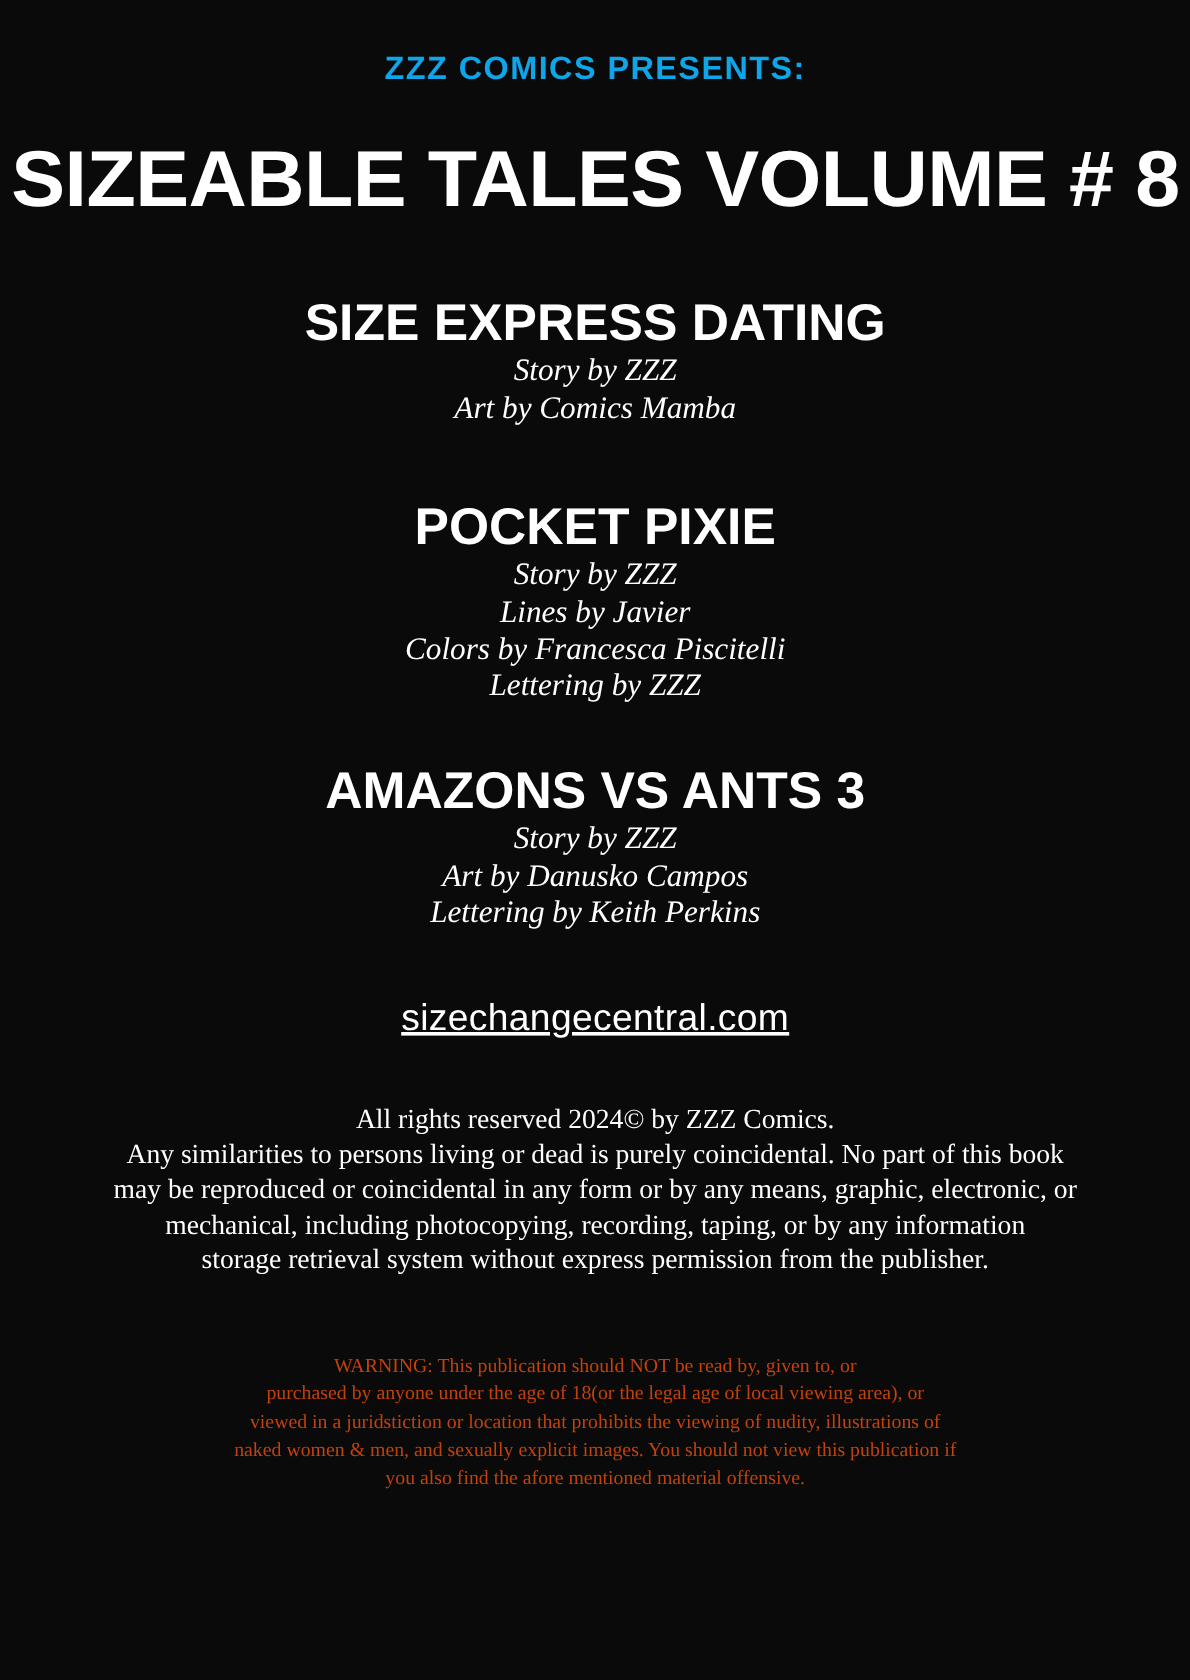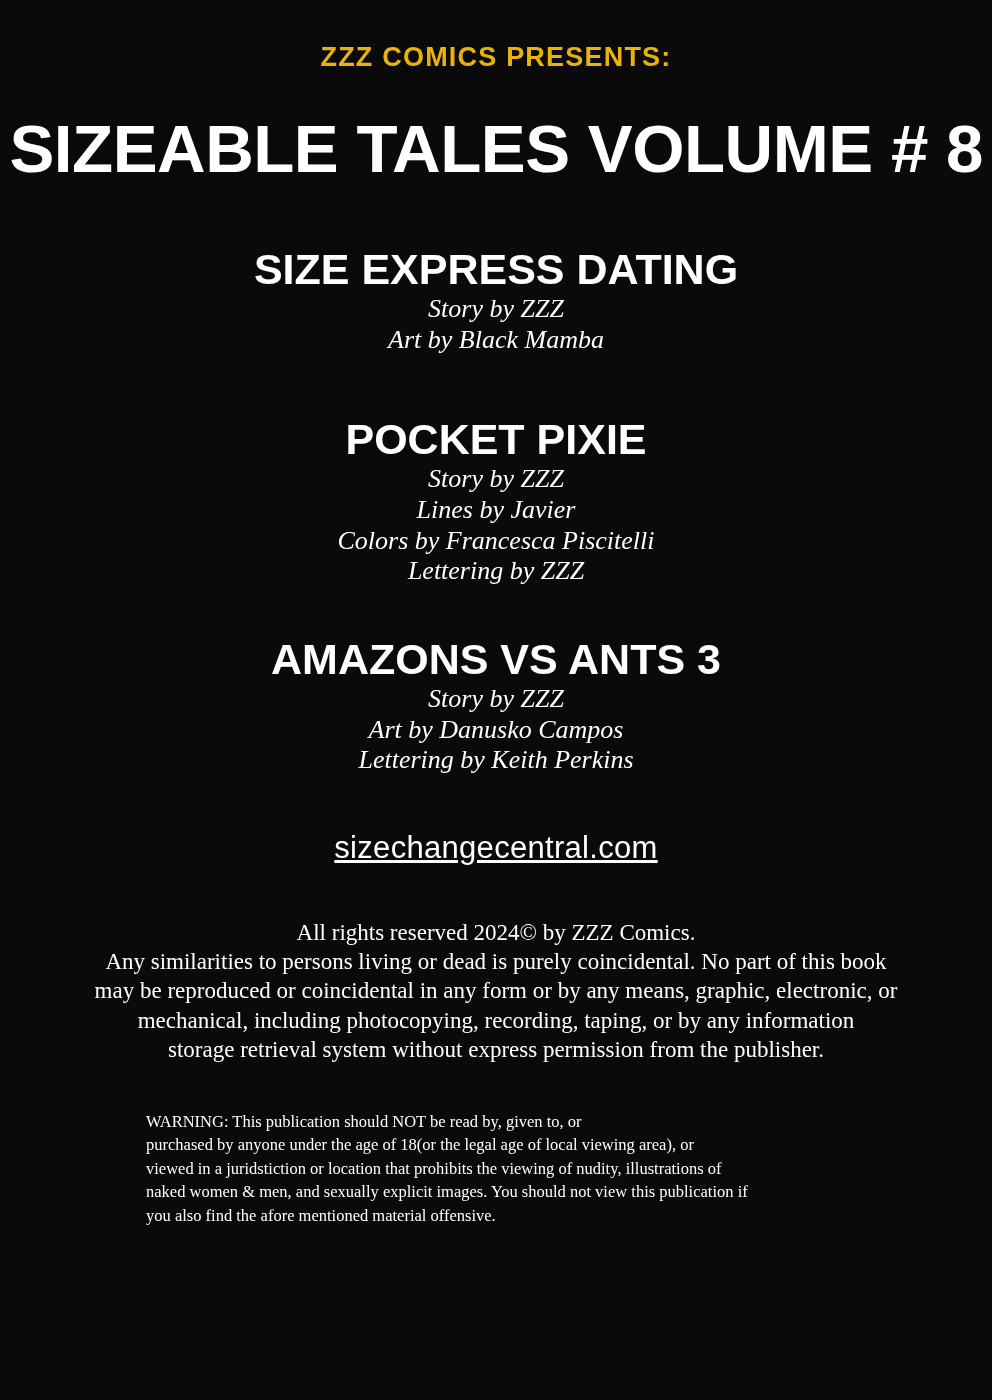--- a/index.html
+++ b/index.html
@@ -24,21 +24,21 @@
     box-sizing: border-box;
     padding: 0;
   }
   .presents {
     font-family: "Liberation Sans", sans-serif;
     font-weight: bold;
     font-size: 27px;
     letter-spacing: 1.2px;
     margin-top: 42px;
     text-align: center;
-    color: #eab308;
+    color: #0ea5e9;
   }
   .main-title {
     font-family: "Liberation Sans", sans-serif;
     font-weight: bold;
     font-size: 66px;
     letter-spacing: -0.5px;
     margin-top: 38px;
     text-align: center;
     color: #ffffff;
     transform: scaleX(1.02);
@@ -82,41 +82,41 @@
   }
   .rights {
     margin-top: 52px;
     width: 860px;
     text-align: center;
     font-size: 23px;
     line-height: 1.27;
     color: #ffffff;
   }
   .warning {
-    margin-top: 46px;
+    margin-top: 62px;
     width: 700px;
-    text-align: left;
+    text-align: center;
     font-size: 16.5px;
     line-height: 1.42;
-    color: #ffffff;
+    color: #c2410c;
   }
 </style>
 </head>
 <body>
 
 <div class="page">
 
   <div class="presents">ZZZ COMICS PRESENTS:</div>
 
   <div class="main-title">SIZEABLE TALES VOLUME # 8</div>
 
   <div class="story-block block-1">
     <div class="story-title">SIZE EXPRESS DATING</div>
     <div class="credit-line">Story by ZZZ</div>
-    <div class="credit-line">Art by Black Mamba</div>
+    <div class="credit-line">Art by Comics Mamba</div>
   </div>
 
   <div class="story-block block-2">
     <div class="story-title">POCKET PIXIE</div>
     <div class="credit-line">Story by ZZZ</div>
     <div class="credit-line">Lines by Javier</div>
     <div class="credit-line">Colors by Francesca Piscitelli</div>
     <div class="credit-line">Lettering by ZZZ</div>
   </div>
 

